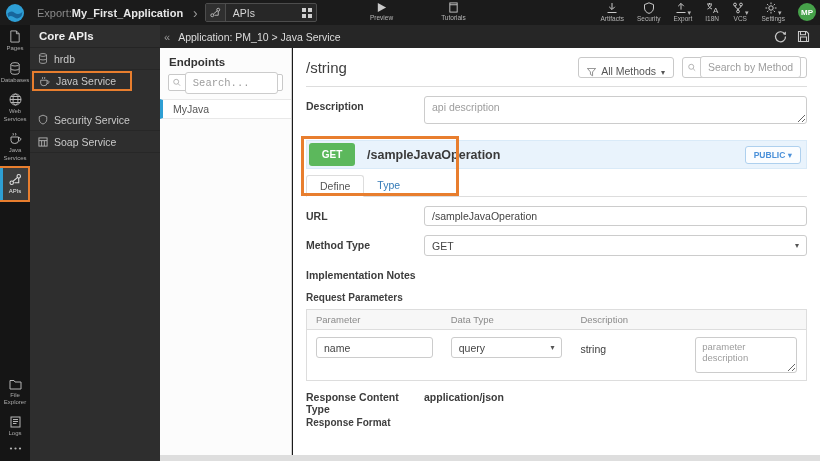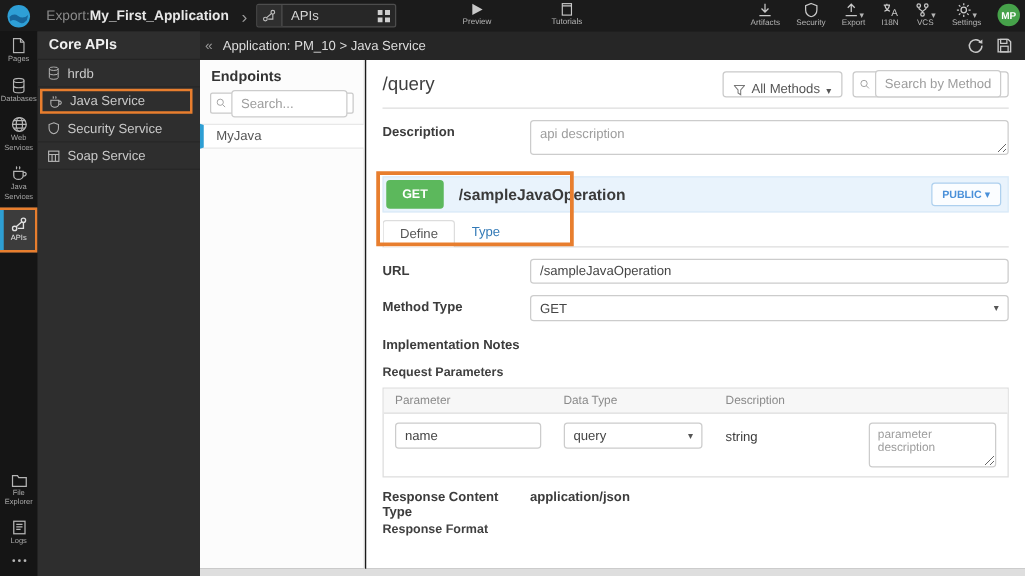--- a/index.html
+++ b/index.html
@@ -38,35 +38,35 @@
   .rail-item.active { background:#3c3c3c; border:2px solid #e87e2e; color:#e6e6e6; }
   .rail-item.active::before { content:""; position:absolute; left:-2px; top:0; bottom:0; width:3px; background:#2e9fd4; }
   .rail-bottom { position:absolute; bottom:4px; left:0; width:30px; }
 
   
   .panel2 { position:absolute; left:30px; top:25px; width:130px; height:436px; background:#2e2e2e; }
   .panel2-header { height:23px; display:flex; align-items:center; padding-left:9px;
     color:#f0f0f0; font-size:11.5px; font-weight:bold; border-bottom:1px solid #242424; background:#2e2e2e; }
   .svc-item { display:flex; align-items:center; gap:6px; height:22px; padding-left:8px;
     color:#c9c9c9; font-size:10.5px; border-bottom:1px solid #272727; cursor:pointer; }
-  .svc-item.annotated { border:2px solid #e87e2e; width:122px; margin:1px 0 1px 2px; height:20px; padding-left:5px; }
+  .svc-item.annotated { border:2px solid #e87e2e; width:100px; margin:1px 0 18px 2px; height:20px; padding-left:5px; }
 
   
   .appbar { position:absolute; left:160px; top:25px; width:660px; height:23px; background:#262626;
     display:flex; align-items:center; color:#dcdcdc; font-size:10.5px; }
   .collapse-chev { color:#9a9a9a; font-size:11px; padding:0 8px 0 4px; cursor:pointer; }
   .appbar-actions { margin-left:auto; display:flex; gap:10px; padding-right:10px; }
   .appbar-actions span { cursor:pointer; display:flex; }
 
   
   .panel3 { position:absolute; left:160px; top:48px; width:132px; height:407px;
     background:#fcfcfc; border-right:1px solid #cfcfcf; }
   .panel3-title { font-size:11.5px; font-weight:bold; color:#333; padding:8px 0 6px 9px; }
   .ep-search { display:flex; align-items:center; gap:4px; margin:0 8px 8px 8px; height:17px;
-    border:1px solid #c9c9c9; border-radius:2px; background:#fff; padding:0 4px; }
+    border:1px solid #c9c9c9; border-radius:2px; background:#fff; padding:0 4px;font-family:Liberation Mono, monospace; }
   .ep-search input { border:none; outline:none; width:100%; font-size:10px; color:#555;
     font-family:inherit; background:transparent; }
   .ep-item { height:20px; display:flex; align-items:center; padding-left:10px; font-size:10.5px;
     color:#555; background:#fff; border-top:1px solid #e8e8e8; border-bottom:1px solid #e8e8e8;
     border-left:3px solid #2e9fd4; cursor:pointer; }
 
   
   .main { position:absolute; left:293px; top:48px; width:527px; height:407px; background:#fff;
     padding:0 13px; overflow:hidden; }
   .main-header { height:39px; display:flex; align-items:center; border-bottom:1px solid #ddd; }
@@ -357,21 +357,21 @@
         <circle cx="4.5" cy="4.5" r="3.5" fill="none" stroke="#999"></circle>
         <path d="M7.2 7.2 L10 10" stroke="#999"></path>
       </svg>
     <input type="text" placeholder="Search..." style="">
   </div>
   <div class="ep-item">MyJava</div>
 </div>
 
 <div class="main">
   <div class="main-header">
-    <div class="api-title">/query</div>
+    <div class="api-title">/string</div>
     <div class="header-right">
       <div class="methods-btn">
         <svg class="ic" width="9" height="9" viewBox="0 0 11 11">
             <path d="M0.5 0.5 H10.5 L6.8 4.8 V9.5 L4.2 7.8 V4.8 Z" fill="none" stroke="#777"></path>
           </svg>
         <span>All Methods</span>
         <span class="caret" style="font-size:8px;color:#555;">▾</span>
       </div>
       <div class="main-search">
         <svg class="ic" width="9" height="9" viewBox="0 0 11 11">

